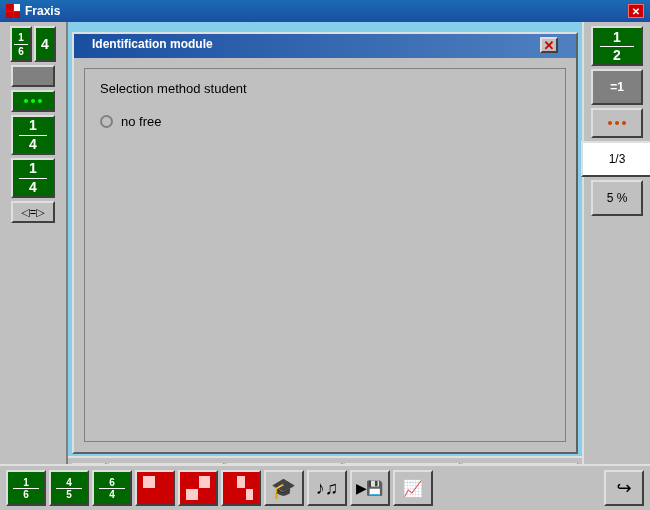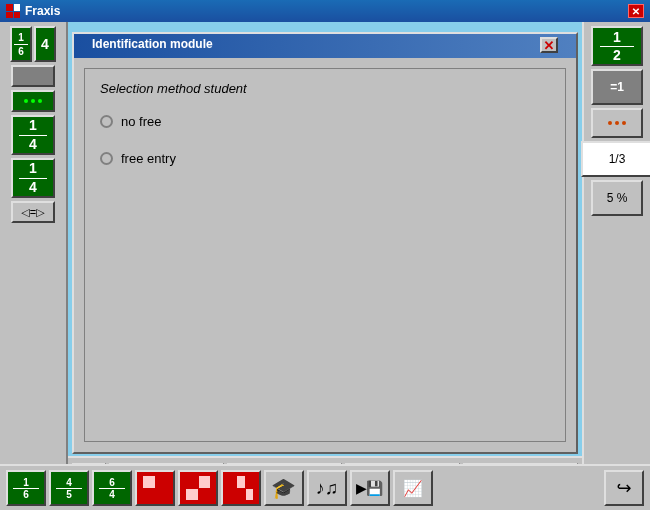--- a/index.html
+++ b/index.html
@@ -77,31 +77,27 @@
 
       <div style="background:linear-gradient(to right,#1a4fa0,#5080c0);color:white;padding:3px 18px;display:flex;align-items:flex-start;justify-content:space-between;height:24px;flex-shrink:0;">
         <span style="font-size:12px;font-weight:bold;">Identification module</span>
         <div style="width:18px;height:16px;background:#c0c0c0;border:2px solid #dfdfdf;border-right-color:#404040;border-bottom-color:#404040;display:flex;align-items:center;justify-content:center;cursor:pointer;color:#cc0000;font-weight:bold;font-size:13px;">✕</div>
       </div>
 
       <div style="flex:1;padding:10px;display:flex;flex-direction:column;">
 
         <div style="border:1px solid #808080;padding:12px 15px;flex:1;display:flex;flex-direction:column;">
 
-          <div style="font-size:13px;margin-bottom:18px;font-style:italic;">Selection method student</div>
+          <div style="font-size:13px;margin-bottom:18px;">Selection method student</div>
 
           <div style="display:flex;align-items:center;margin-bottom:22px;cursor:pointer;">
             <div style="width:13px;height:13px;border-radius:50%;border:2px solid #808080;background:#c0c0c0;margin-right:8px;flex-shrink:0;"></div>
             <span>no free</span>
           </div>
 
-          <div style="display:flex;align-items:center;cursor:pointer;">
-            <div style="width:13px;height:13px;border-radius:50%;border:2px solid #808080;background:#c0c0c0;margin-right:8px;flex-shrink:0;"></div>
-            <span>free entry</span>
-          </div>
 
         </div>
       </div>
     </div>
 
     <div style="position:absolute;bottom:4px;left:0;right:0;height:50px;background:#c0c0c0;border-top:2px solid #dfdfdf;display:flex;align-items:center;padding:4px 4px;gap:3px;">
 
       <div style="width:42px;height:38px;background:#006600;border:2px solid #dfdfdf;border-right-color:#404040;border-bottom-color:#404040;color:white;font-size:18px;font-weight:bold;display:flex;align-items:center;justify-content:center;">2</div>
 
       <div style="height:38px;background:#c0c0c0;border:2px solid #dfdfdf;border-right-color:#404040;border-bottom-color:#404040;display:flex;align-items:center;justify-content:center;cursor:pointer;font-size:13px;padding:0 10px;gap:5px;min-width:115px;">

